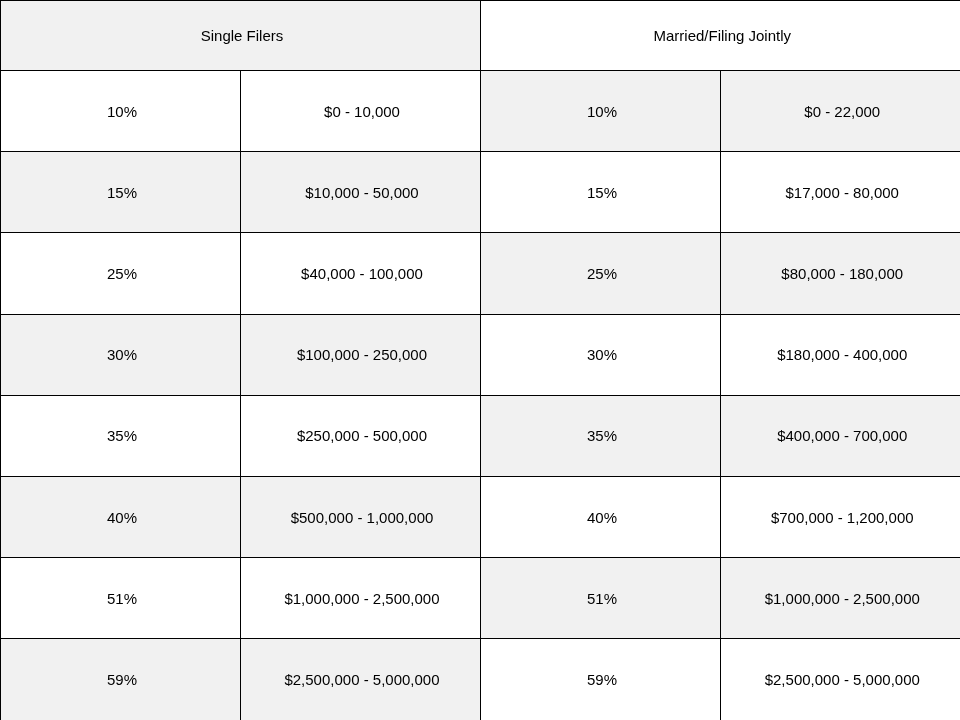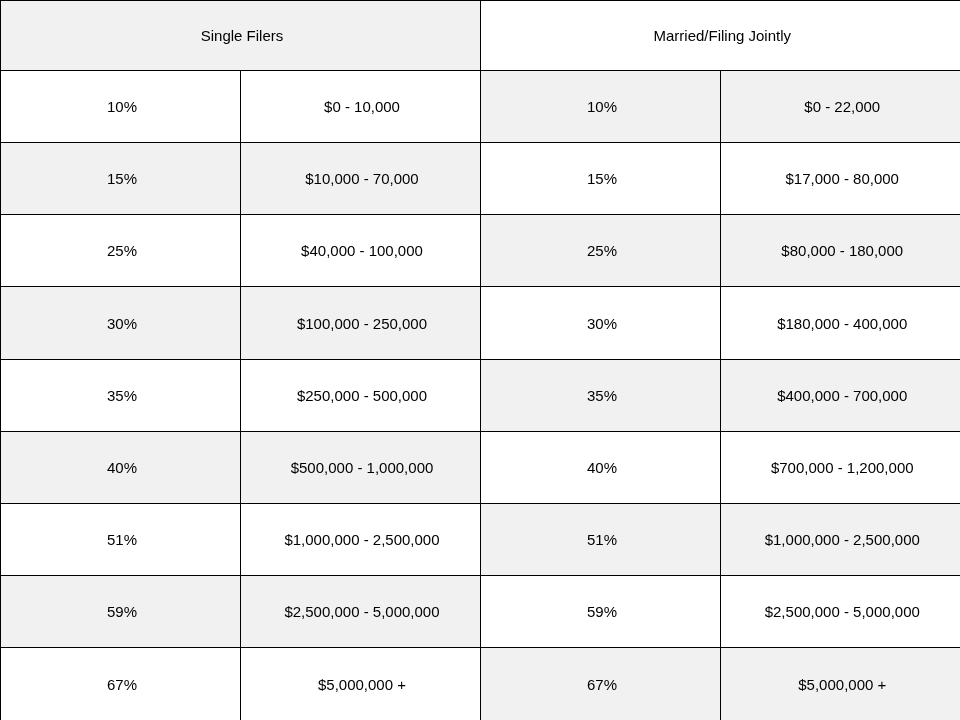--- a/index.html
+++ b/index.html
@@ -71,21 +71,21 @@
     </thead>
     <tbody>
       <tr>
         <td>10%</td>
         <td>$0 - 10,000</td>
         <td>10%</td>
         <td>$0 - 22,000</td>
       </tr>
       <tr>
         <td>15%</td>
-        <td>$10,000 - 70,000</td>
+        <td>$10,000 - 50,000</td>
         <td>15%</td>
         <td>$17,000 - 80,000</td>
       </tr>
       <tr>
         <td>25%</td>
         <td>$40,000 - 100,000</td>
         <td>25%</td>
         <td>$80,000 - 180,000</td>
       </tr>
       <tr>
@@ -111,21 +111,15 @@
         <td>$1,000,000 - 2,500,000</td>
         <td>51%</td>
         <td>$1,000,000 - 2,500,000</td>
       </tr>
       <tr>
         <td>59%</td>
         <td>$2,500,000 - 5,000,000</td>
         <td>59%</td>
         <td>$2,500,000 - 5,000,000</td>
       </tr>
-      <tr>
-        <td>67%</td>
-        <td>$5,000,000 +</td>
-        <td>67%</td>
-        <td>$5,000,000 +</td>
-      </tr>
     </tbody>
   </table>
 </div>
 
 </body></html>

